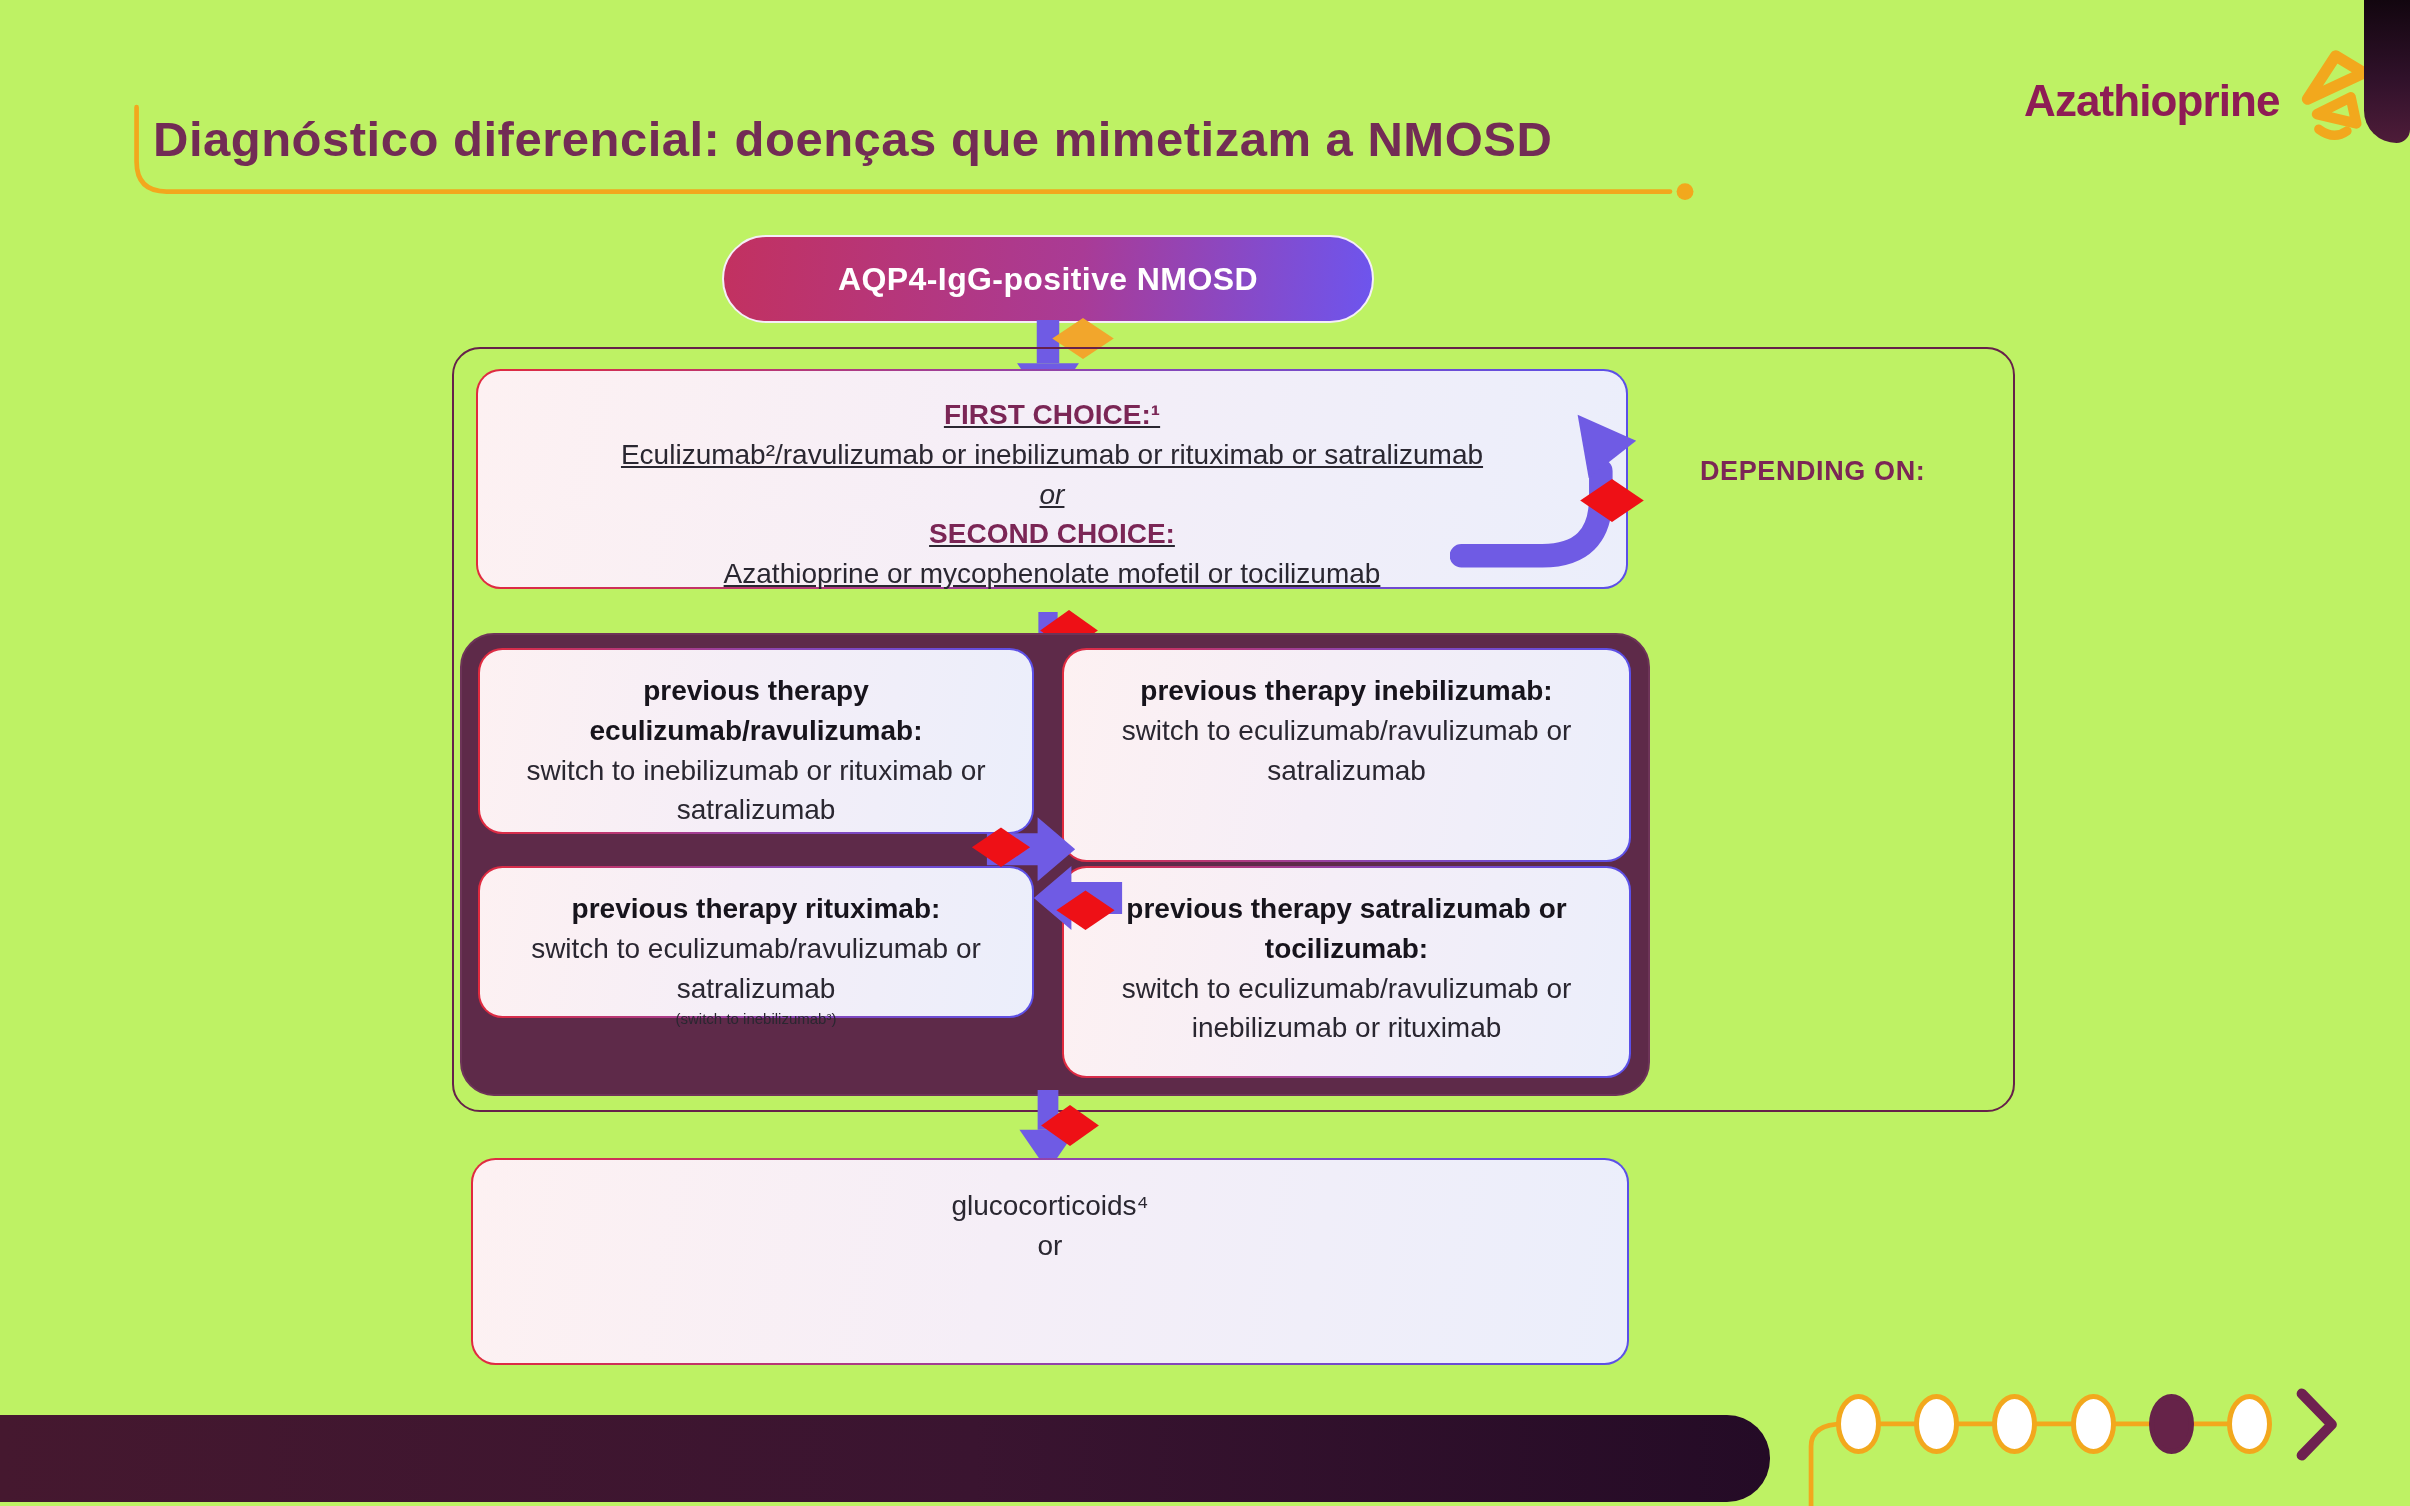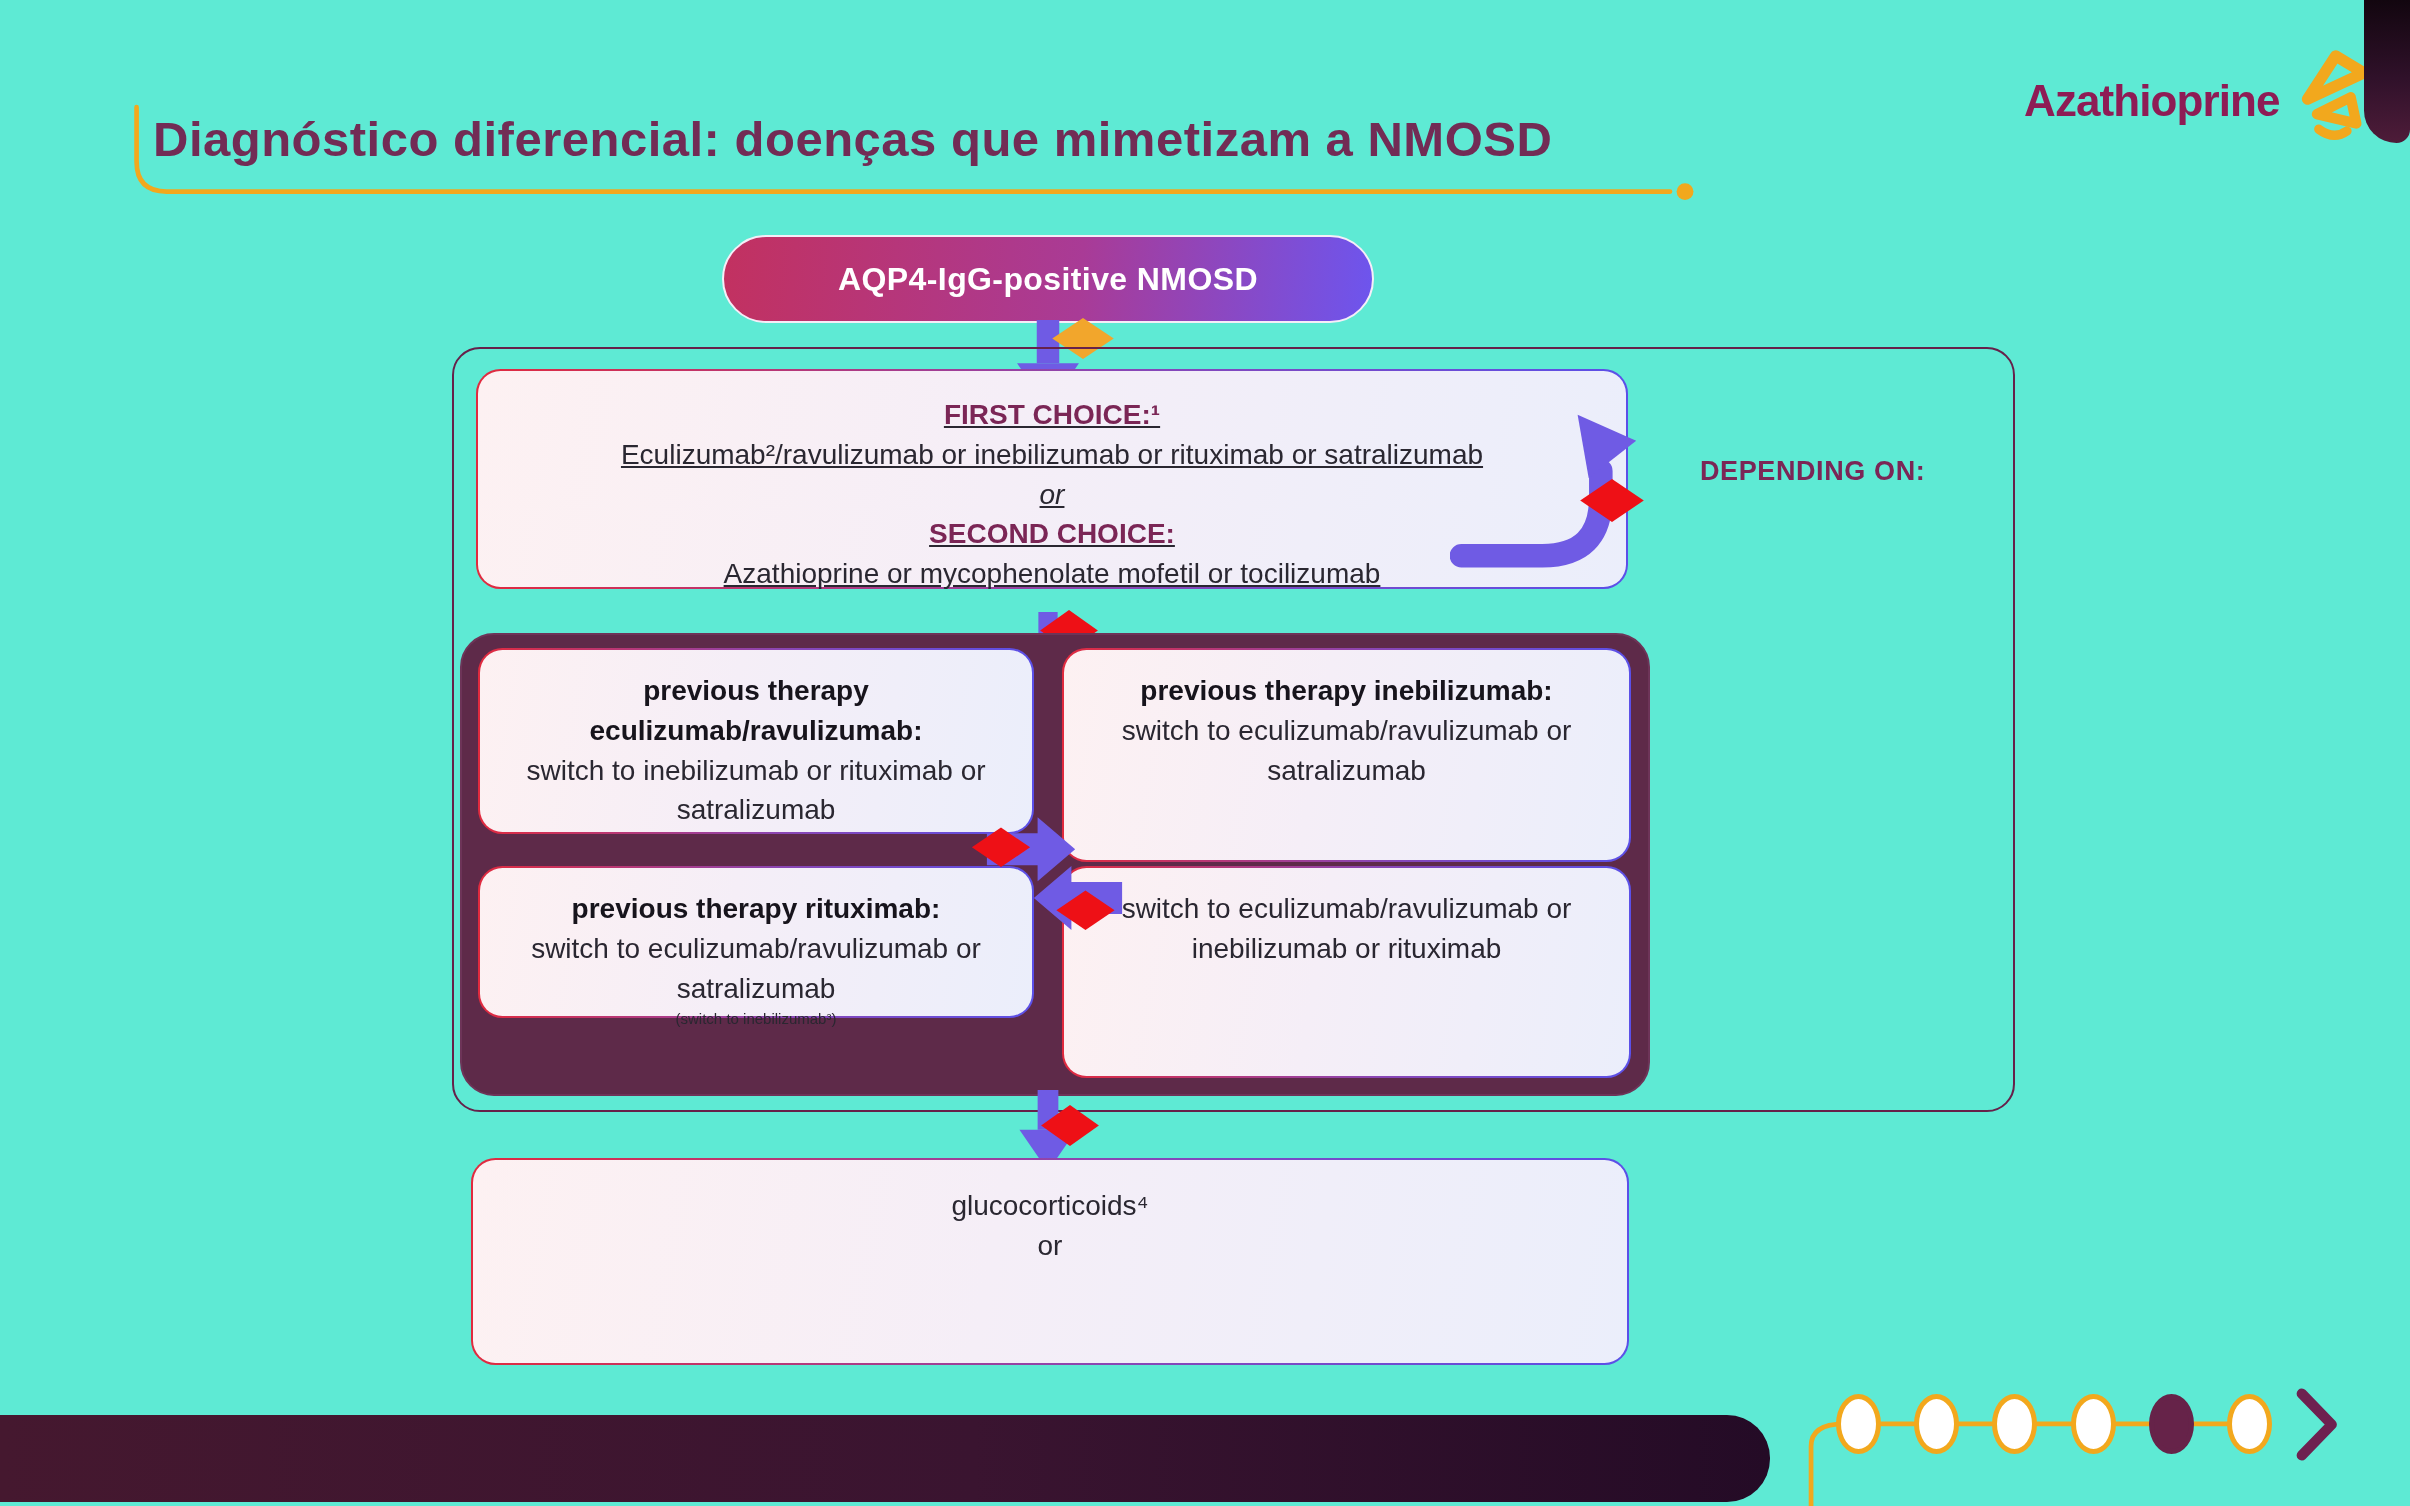--- a/index.html
+++ b/index.html
@@ -1,18 +1,18 @@
 <!DOCTYPE html>
 <html style="font-size:15px"><head>
 <meta charset="utf-8">
 <style>
   html,body{margin:0;padding:0;background:#000;}
   #slide{
     position:relative;width:2411px;height:1507px;overflow:hidden;
-    background:#5eead4;
+    background:#bef264;
     font-family:"Liberation Sans","DejaVu Sans",sans-serif;
     -webkit-font-smoothing:antialiased;
   }
   .abs{position:absolute;}
 
   
   .title{
     left:153px;top:111px;width:1601px;
     font-size:49px;font-weight:bold;letter-spacing:0.5px;
     color:#722c55;
@@ -165,20 +165,21 @@
   <div class="abs light-box sw-box sw-tr">
     <div class="sw-heading">previous therapy inebilizumab:</div>
     <div class="sw-body">switch to eculizumab/ravulizumab or satralizumab</div>
   </div>
   <div class="abs light-box sw-box sw-bl">
     <div class="sw-heading">previous therapy rituximab:</div>
     <div class="sw-body">switch to eculizumab/ravulizumab or satralizumab</div>
     <div class="sw-note">(switch to inebilizumab³)</div>
   </div>
   <div class="abs light-box sw-box sw-br">
+    <div class="sw-heading">previous therapy satralizumab or tocilizumab:</div>
     <div class="sw-body">switch to eculizumab/ravulizumab or inebilizumab or rituximab</div>
   </div>
 
   <svg class="abs" style="left:970px;top:805px;" width="169" height="141" viewBox="0 0 180 150">
     <polygon points="18,30 72,30 72,13 112,47 72,81 72,64 18,64" fill="#6f5be4"></polygon>
     <polygon points="162,82 108,82 108,65 68,99 108,133 108,116 162,116" fill="#6f5be4"></polygon>
     <polygon points="33,24 64,45 33,66 2,45" fill="#ee1016"></polygon>
     <polygon points="123,91 154,112 123,133 92,112" fill="#ee1016"></polygon>
   </svg>
 

